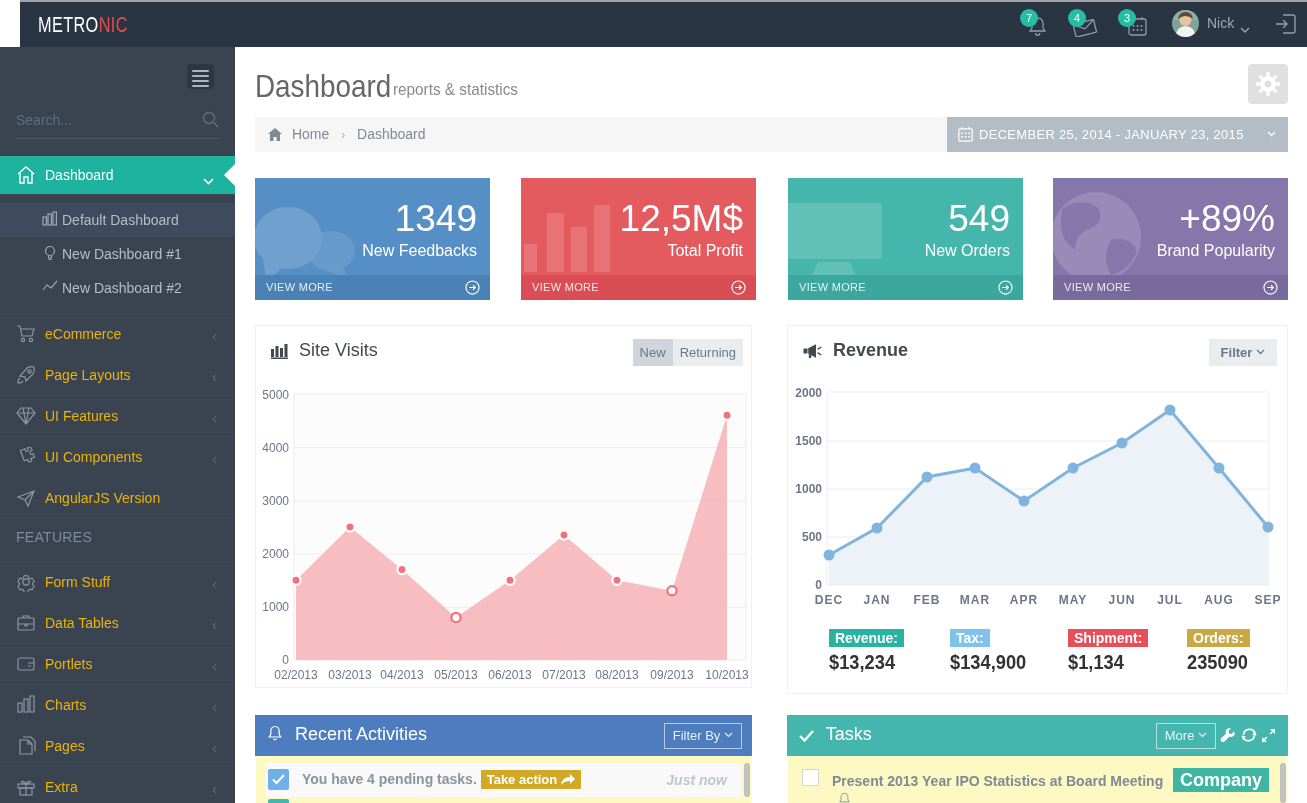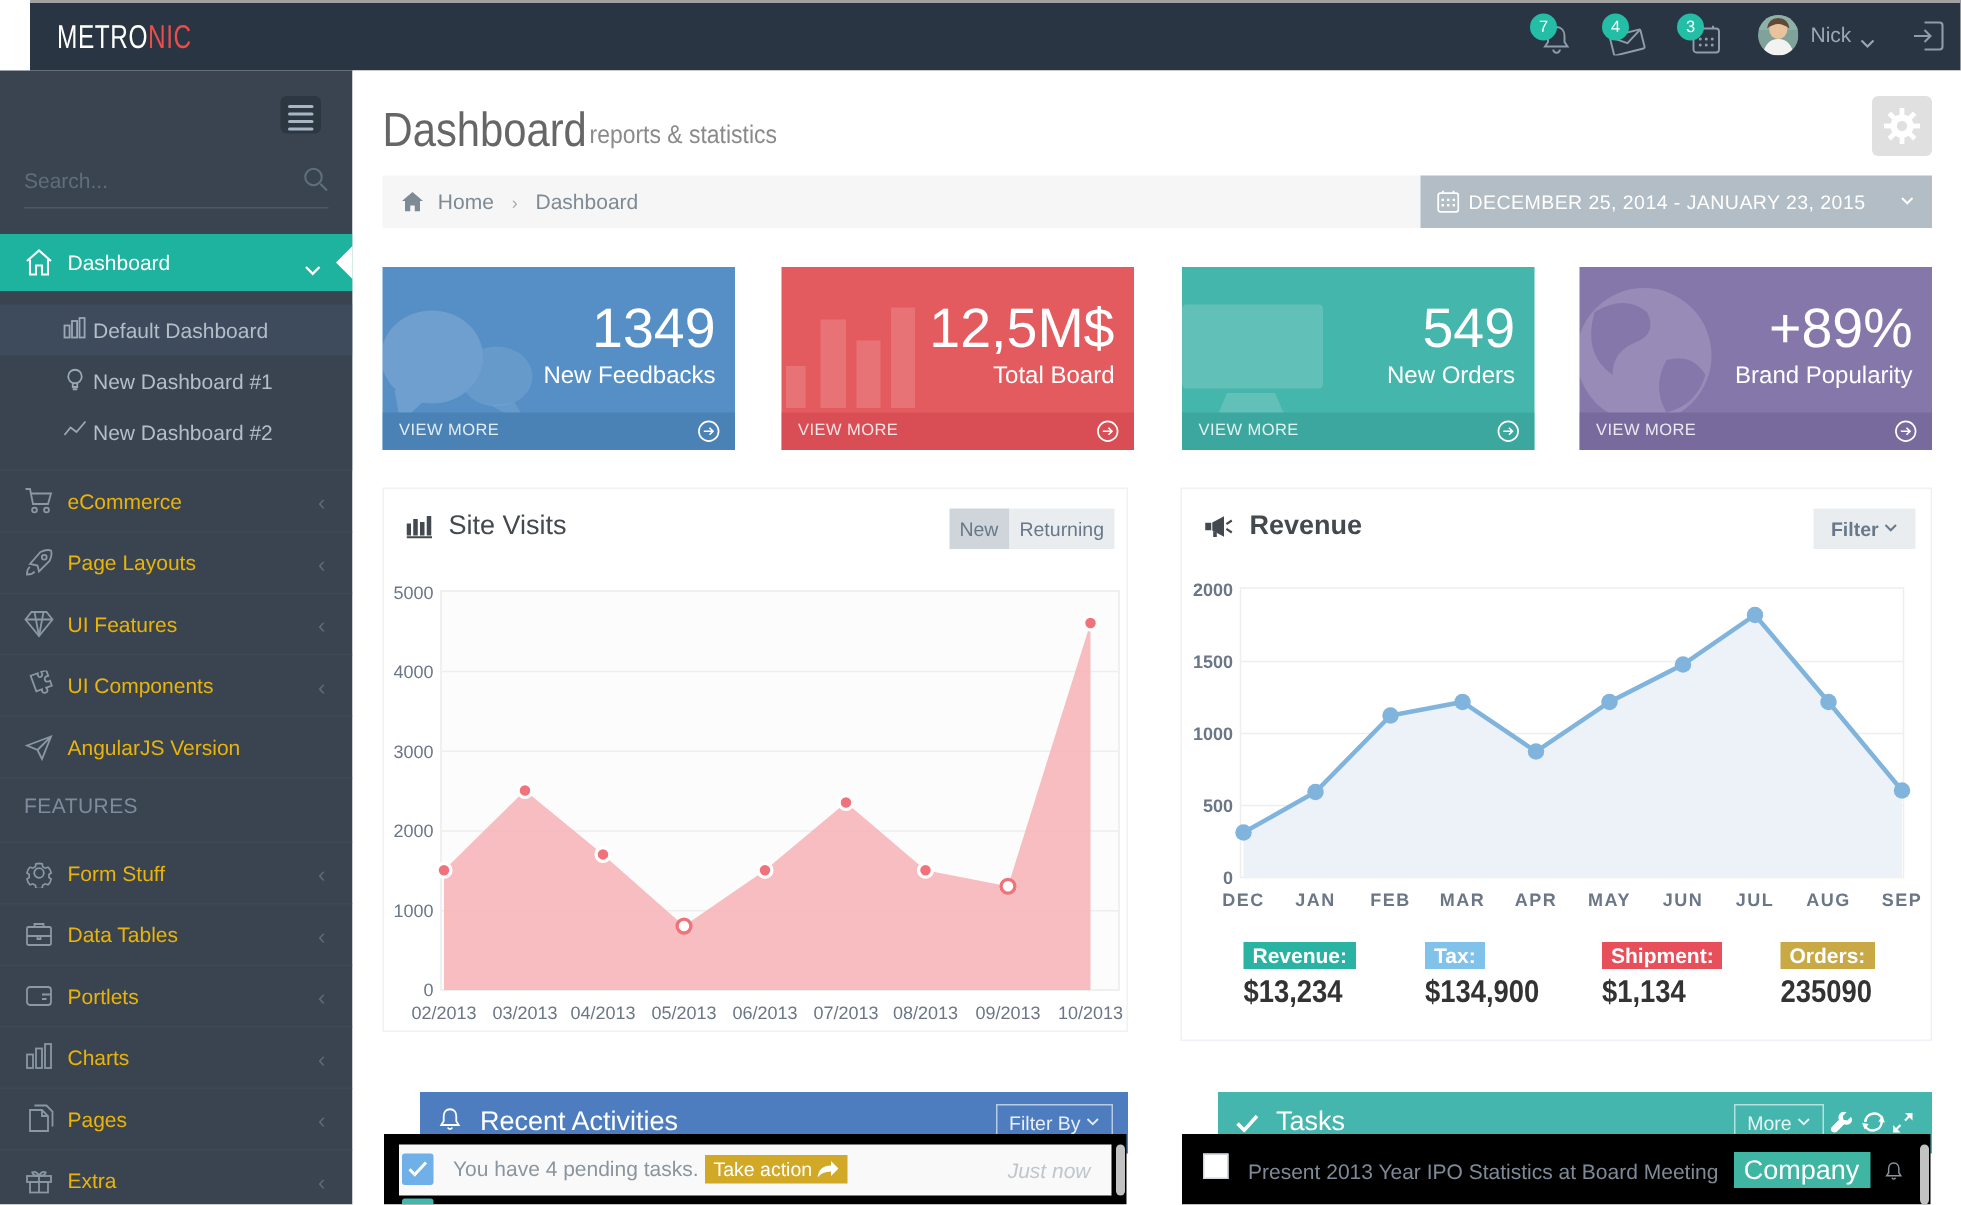--- a/index.html
+++ b/index.html
@@ -77,24 +77,24 @@
 .ptl-title svg { vertical-align:-3px; margin-right:6px; }
 .btn-group { position:absolute; right:8px; top:13px; height:27px; }
 .btn-group .b { display:inline-block; height:27px; line-height:27px; padding:0 7px; font-size:13px; color:#697888; }
 .b.on { background:#cfd5da; }
 .b.off { background:#e9edf0; }
 .filterbtn { position:absolute; right:10px; top:13px; height:27px; background:#e9edf0; color:#697888;
   font-size:13px; line-height:27px; padding:0 12px; }
 
 
 .cptl { position:absolute; top:668px; height:88px; }
-.cptl .chead { position:absolute; left:0; right:0; top:13px; height:41px;margin-left:25px; }
+.cptl .chead { position:absolute; left:0; right:0; top:0; height:41px; }
 .chead .t { position:absolute; left:12px; top:9px; color:#fff; font-size:18px; }
 .chead .t svg { vertical-align:-2px; margin-right:7px; }
-.cbody { position:absolute; left:1px; right:1px; top:41px; bottom:0; background:#000000; overflow:hidden; }
+.cbody { position:absolute; left:1px; right:1px; top:41px; bottom:0; background:#fef9c3; overflow:hidden;font-weight:bold; }
 .mbtn { position:absolute; top:8px; height:26px; border:1px solid rgba(255,255,255,.6); color:rgba(255,255,255,.87);
   font-size:13px; line-height:24px; padding:0 8px; }
 .scrollb { position:absolute; right:2px; top:48px; width:6px; height:40px; background:#c2c2c2; border-radius:3px; }
 .rowitem { position:absolute; left:10px; right:10px; top:7px; height:34px; background:#f9f9f9; }
 </style>
 </head>
 <body>
 <div id="page">
 
 <div class="hdr">
@@ -367,21 +367,21 @@
       </div>
     </div>
     <div class="tile" style="left:266px; background:#e35b5e;">
       <svg class="wm" width="120" height="122" viewBox="0 0 120 122" fill="#fff" style="left:0; top:0;">
         <rect x="3" y="66" width="13" height="28"></rect>
         <rect x="26" y="35" width="17" height="59"></rect>
         <rect x="50" y="49" width="16" height="45"></rect>
         <rect x="73" y="27" width="16" height="67"></rect>
       </svg>
       <div class="num">12,5M$</div>
-      <div class="lbl">Total Board</div>
+      <div class="lbl">Total Profit</div>
       <div class="foot" style="background:#d94e55;">
         <span class="vm">VIEW MORE</span>
         <span class="ac"><svg width="15" height="15" viewBox="0 0 16 16" fill="none" stroke="#fff" stroke-width="1.2">
                 <circle cx="8" cy="8" r="7"></circle>
                 <path d="M4.5 8 L11 8 M8.5 5.5 L11 8 L8.5 10.5"></path>
               </svg></span>
       </div>
     </div>
     <div class="tile" style="left:533px; background:#45b6ac;">
       <svg class="wm" width="120" height="122" viewBox="0 0 120 122" fill="#fff" style="left:0; top:0;">

